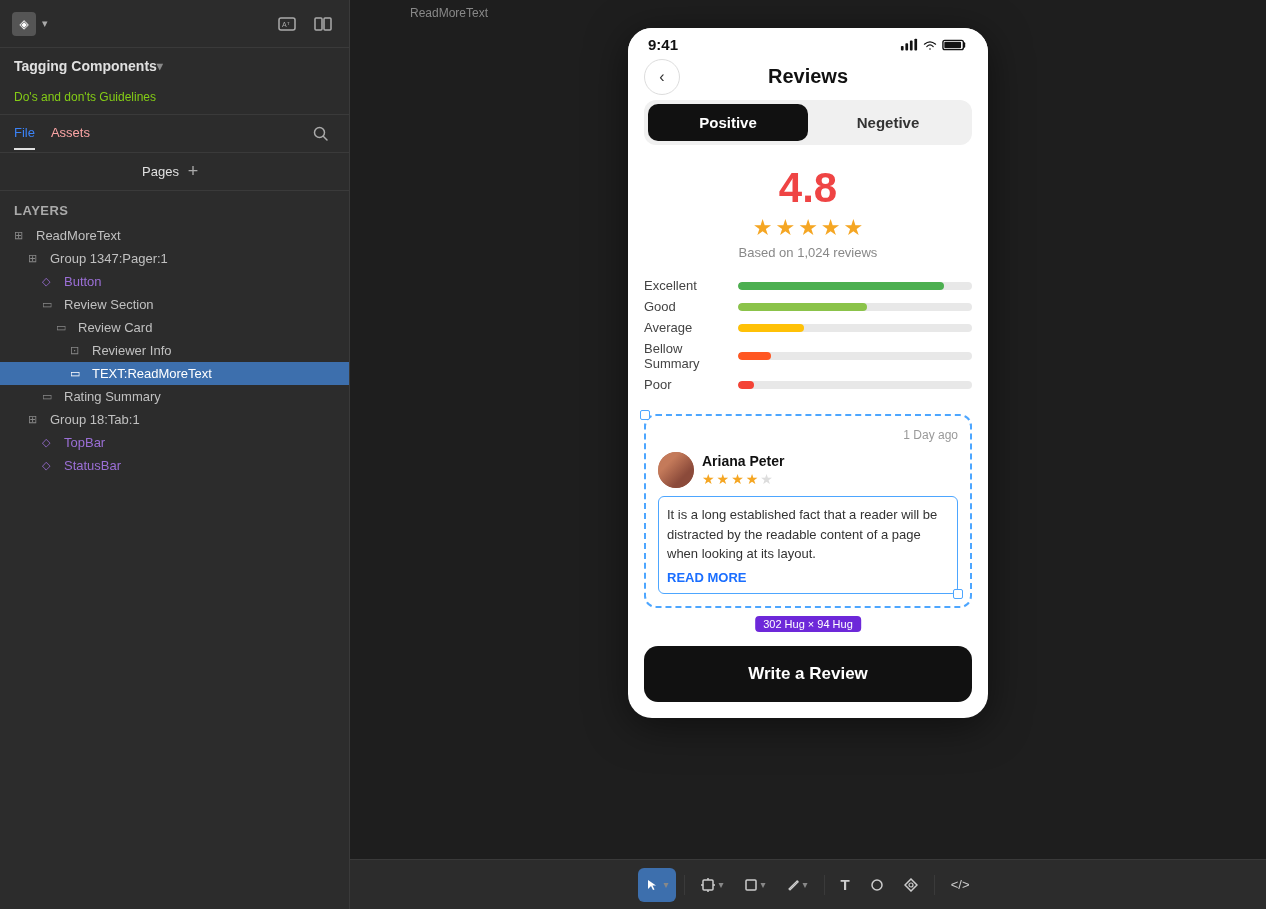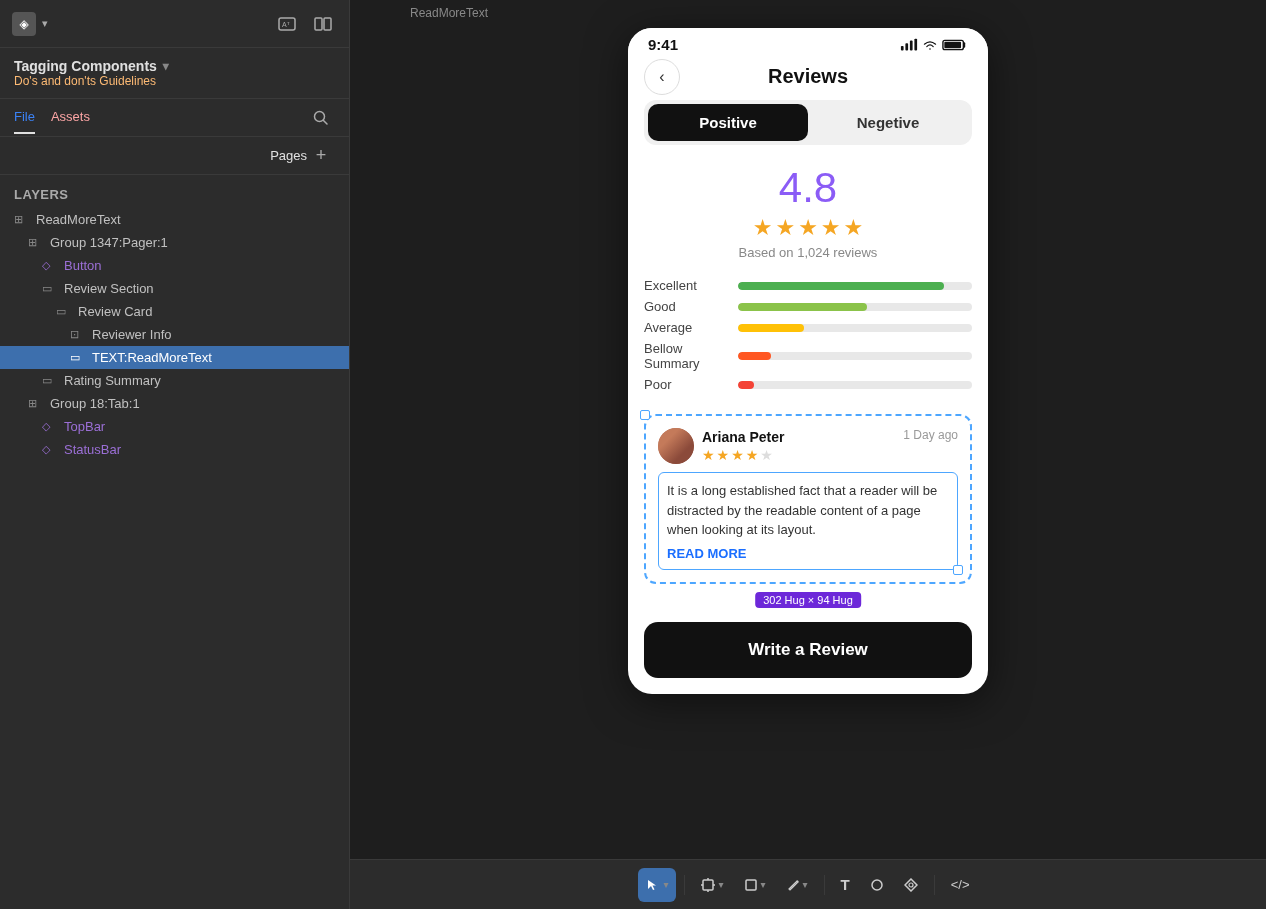--- a/index.html
+++ b/index.html
@@ -72,30 +72,29 @@
     }
 
     .project-header {
       padding: 10px 14px;
       border-bottom: 1px solid #3a3a3a;
     }
 
     .project-title {
       display: flex;
       align-items: center;
-      gap: 6px;
       color: #e0e0e0;
       font-size: 14px;
       font-weight: 600;
     }
 
     .project-subtitle {
-      color: #fdba74;
+      color: #84cc16;
       font-size: 12px;
-      margin-top: 0;
+      margin-top: 16px;
     }
 
     .file-assets-bar {
       display: flex;
       align-items: center;
       justify-content: space-between;
       padding: 0 14px;
       border-bottom: 1px solid #3a3a3a;
       height: 38px;
     }
@@ -109,22 +108,22 @@
       font-size: 13px;
       color: #fca5a5;
       cursor: pointer;
       padding: 8px 0;
     }
     .tab-item.active { color: #3b82f6; border-bottom: 2px solid #e0e0e0; }
 
     .pages-bar {
       display: flex;
       align-items: center;
-      justify-content: flex-end;
-      padding: 0 14px;
+      justify-content: center;
+      padding: 0 22px;
       border-bottom: 1px solid #3a3a3a;
       height: 38px;
     }
 
     .pages-label {
       font-size: 13px;
       color: #e0e0e0;
       font-weight: 500;
     }
 
@@ -286,22 +285,22 @@
       color: #333;
     }
 
     .rating-summary {
       text-align: center;
       padding: 10px 16px 0;
     }
 
     .big-rating {
       font-size: 42px;
-      font-weight: 400;
-      color: #8b5cf6;
+      font-weight: 700;
+      color: #ef4444;
       line-height: 1;
     }
 
     .stars-row {
       display: flex;
       justify-content: center;
       gap: 3px;
       margin: 6px 0 4px;
     }
 
@@ -368,20 +367,21 @@
       display: flex;
       justify-content: space-between;
       align-items: flex-start;
       margin-bottom: 8px;
     }
 
     .reviewer-info {
       display: flex;
       align-items: center;
       gap: 8px;
+      margin-top: 24px;
     }
 
     .reviewer-avatar {
       width: 36px;
       height: 36px;
       border-radius: 50%;
       background: linear-gradient(135deg, #c47a5a, #8b4a3a);
       flex-shrink: 0;
       overflow: hidden;
       display: flex;

